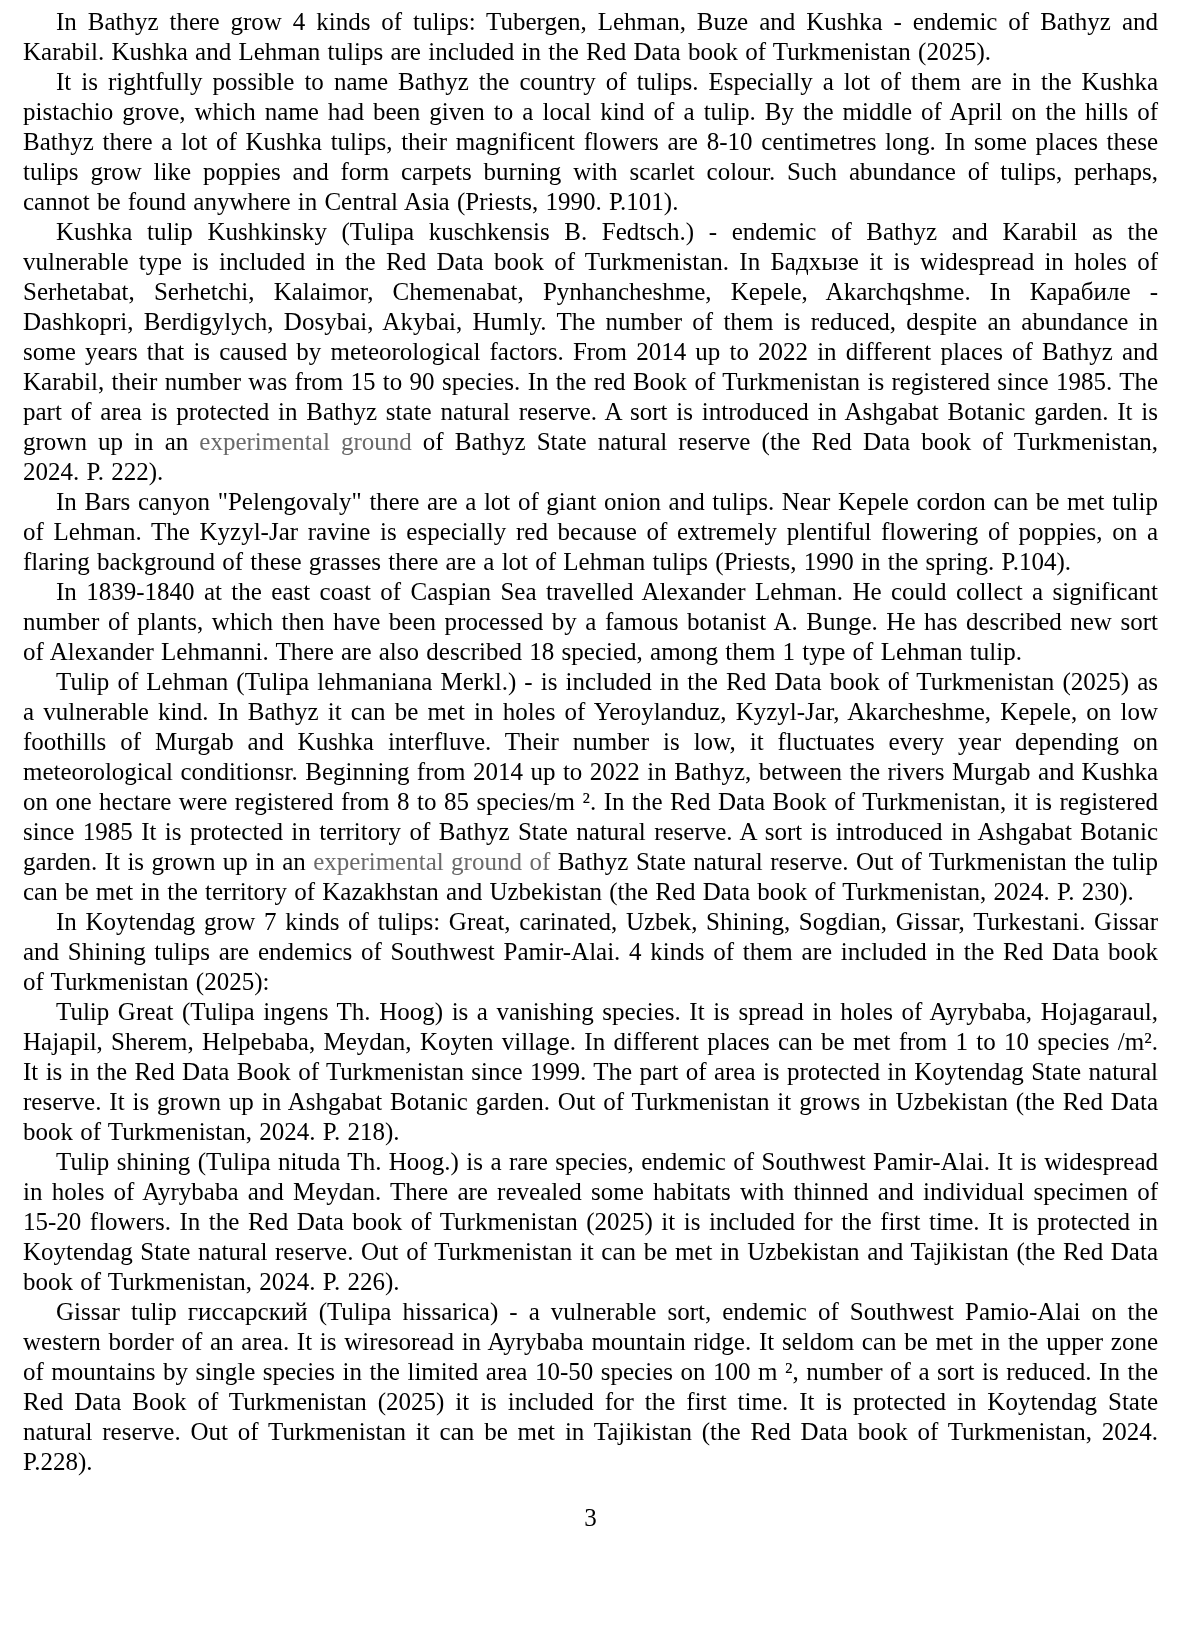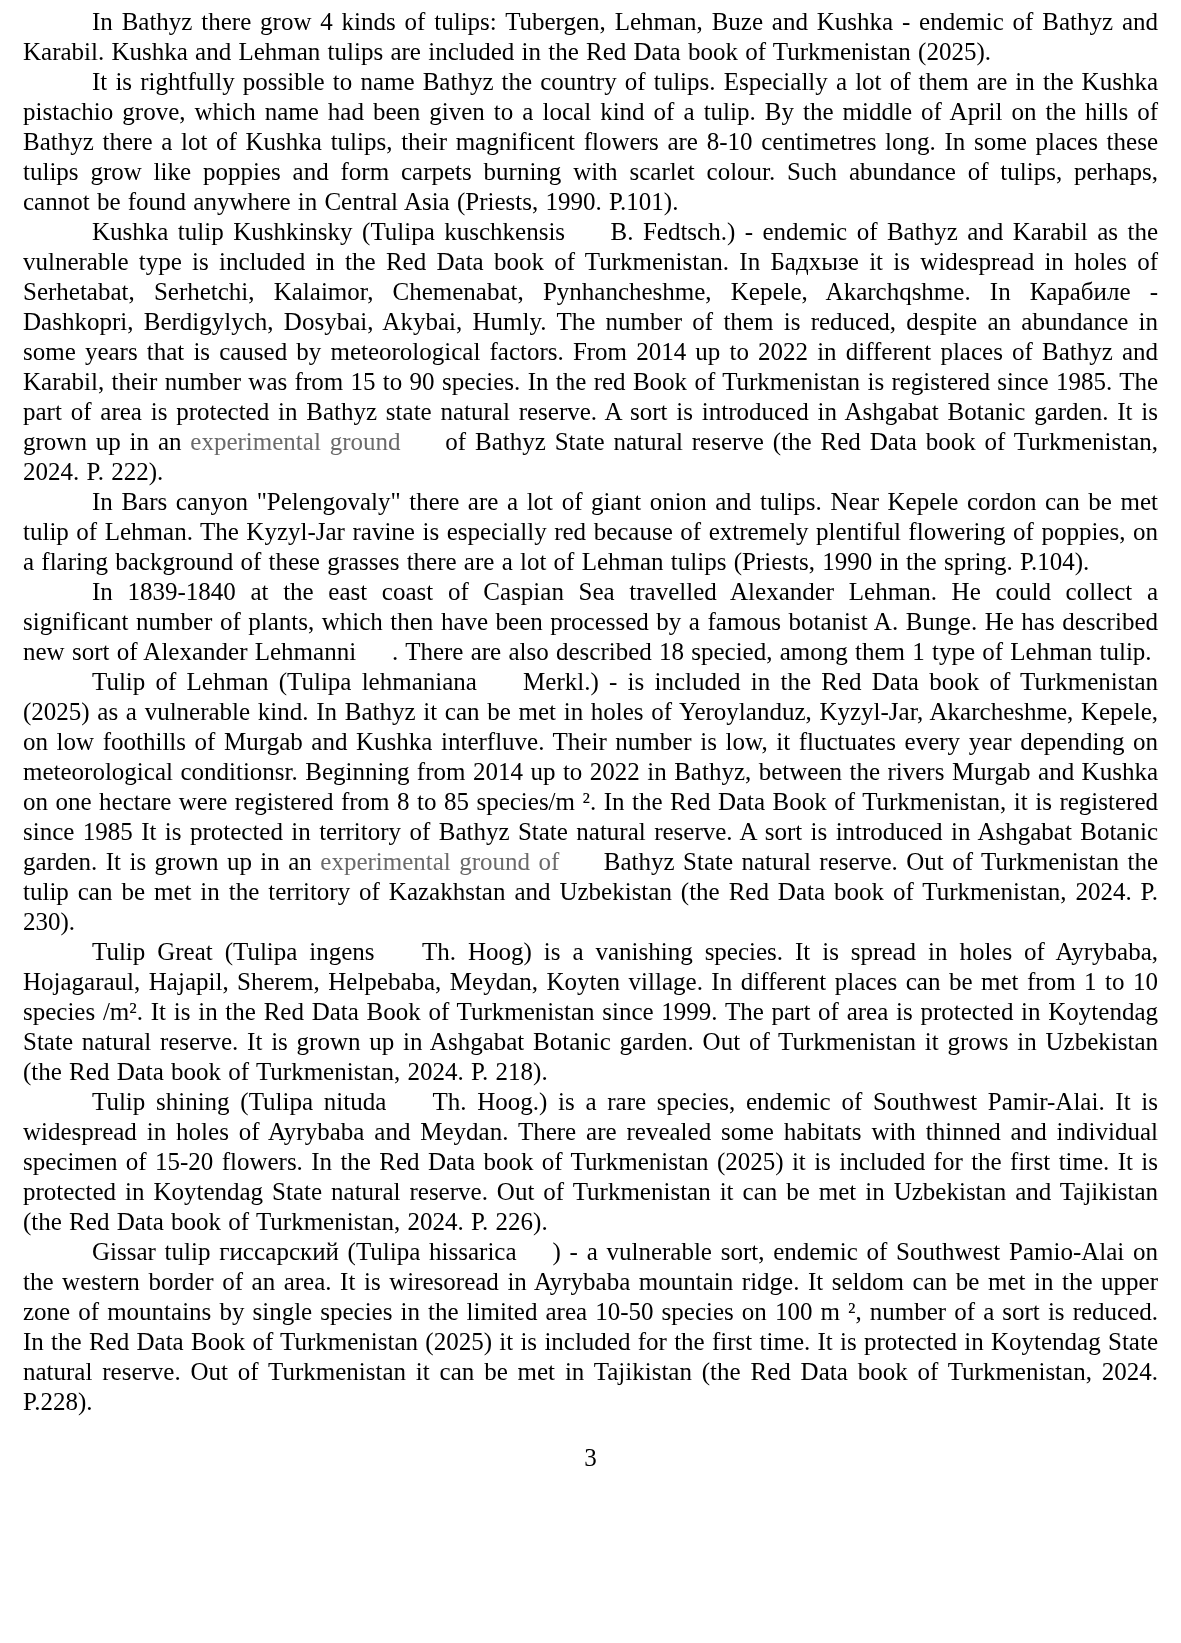--- a/index.html
+++ b/index.html
@@ -20,40 +20,41 @@
   }
   .doc-body p.para {
     margin: 0;
     padding: 0;
     font-size: 25px;
     line-height: 30px;
     text-align: justify;
     text-indent: 33px;
     word-spacing: 1px;
   }
-  .doc-body p.para span.normal { font-style: normal; margin-left: 36px; }
+  .doc-body p.para span.normal { font-style: normal; }
   .doc-body p.para span.italic { }
   .page-footer {
     margin-top: 26px;
     text-align: center;
     font-size: 25px;
     line-height: 30px;
   }
 </style>
 </head>
 <body>
 
 <div class="page">
   <div class="doc-body">
       <p class="para"><span class="normal">In Bathyz there grow 4 kinds of tulips: Tubergen, Lehman, Buze and Kushka - endemic of Bathyz and Karabil. Kushka and Lehman tulips are included in the Red Data book of Turkmenistan (2025).</span></p>
       <p class="para"><span class="normal">It is rightfully possible to name Bathyz the country of tulips. Especially a lot of them are in the Kushka pistachio grove, which name had been given to a local kind of a tulip. By the middle of April on the hills of Bathyz there a lot of Kushka tulips, their magnificent flowers are 8-10 centimetres long. In some places these tulips grow like poppies and form carpets burning with scarlet colour. Such abundance of tulips, perhaps, cannot be found anywhere in Central Asia (Priests, 1990. P.101).</span></p>
       <p class="para"><span class="normal">Kushka tulip Kushkinsky (</span><span class="italic">Tulipa kuschkensis</span><span class="normal"> B. Fedtsch.) - endemic of Bathyz and Karabil as the vulnerable type is included in the Red Data book of Turkmenistan. In Бадхызе it is widespread in holes of Serhetabat, Serhetchi, Kalaimor, Chemenabat, Pynhancheshme, Kepele, Akarchqshme. In Карабиле - Dashkopri, Berdigylych, Dosybai, Akybai, Humly. The number of them is reduced, despite an abundance in some years that is caused by meteorological factors. From 2014 up to 2022 in different places of Bathyz and Karabil, their number was from 15 to 90 species. In the red Book of Turkmenistan is registered since 1985. The part of area is protected in Bathyz state natural reserve. A sort is introduced in Ashgabat Botanic garden. It is grown up in an </span><span class="gray" style="color: rgb(106, 106, 106);">experimental ground</span><span class="normal"> of Bathyz State natural reserve (the Red Data book of Turkmenistan, 2024. P. 222).</span></p>
       <p class="para"><span class="normal">In Bars canyon "Pelengovaly" there are a lot of giant onion and tulips. Near Kepele cordon can be met tulip of Lehman. The Kyzyl-Jar ravine is especially red because of extremely plentiful flowering of poppies, on a flaring background of these grasses there are a lot of Lehman tulips (Priests, 1990 in the spring. P.104).</span></p>
       <p class="para"><span class="normal">In 1839-1840 at the east coast of Caspian Sea travelled Alexander Lehman. He could collect a significant number of plants, which then have been processed by a famous botanist A. Bunge. He has described new sort of </span><span class="italic">Alexander Lehmanni</span><span class="normal">. There are also described 18 specied, among them 1 type of Lehman tulip.</span></p>
       <p class="para"><span class="normal">Tulip of Lehman (</span><span class="italic">Tulipa lehmaniana</span><span class="normal"> Merkl.) - is included in the Red Data book of Turkmenistan (2025) as a vulnerable kind. In Bathyz it can be met in holes of Yeroylanduz, Kyzyl-Jar, Akarcheshme, Kepele, on low foothills of Murgab and Kushka interfluve. Their number is low, it fluctuates every year depending on meteorological conditionsr. Beginning from 2014 up to 2022 in Bathyz, between the rivers Murgab and Kushka on one hectare were registered from 8 to 85 species/m ². In the Red Data Book of Turkmenistan, it is registered since 1985 It is protected in territory of Bathyz State natural reserve. A sort is introduced in Ashgabat Botanic garden. It is grown up in an </span><span class="gray" style="color: rgb(106, 106, 106);">experimental ground of</span><span class="normal"> Bathyz State natural reserve. Out of Turkmenistan the tulip can be met in the territory of Kazakhstan and Uzbekistan (the Red Data book of Turkmenistan, 2024. P. 230).</span></p>
+      <p class="para"><span class="normal">In Koytendag grow 7 kinds of tulips: Great, carinated, Uzbek, Shining, Sogdian, Gissar, Turkestani. Gissar and Shining tulips are endemics of Southwest Pamir-Alai. 4 kinds of them are included in the Red Data book of Turkmenistan (2025):</span></p>
       <p class="para"><span class="normal">Tulip Great (</span><span class="italic">Tulipa ingens</span><span class="normal"> Th. Hoog) is a vanishing species. It is spread in holes of Ayrybaba, Hojagaraul, Hajapil, Sherem, Helpebaba, Meydan, Koyten village. In different places can be met from 1 to 10 species /m². It is in the Red Data Book of Turkmenistan since 1999. The part of area is protected in Koytendag State natural reserve. It is grown up in Ashgabat Botanic garden. Out of Turkmenistan it grows in Uzbekistan (the Red Data book of Turkmenistan, 2024. P. 218).</span></p>
       <p class="para"><span class="normal">Tulip shining (</span><span class="italic">Tulipa nituda</span><span class="normal"> Th. Hoog.) is a rare species, endemic of Southwest Pamir-Alai. It is widespread in holes of Ayrybaba and Meydan. There are revealed some habitats with thinned and individual specimen of 15-20 flowers. In the Red Data book of Turkmenistan (2025) it is included for the first time. It is protected in Koytendag State natural reserve. Out of Turkmenistan it can be met in Uzbekistan and Tajikistan (the Red Data book of Turkmenistan, 2024. P. 226).</span></p>
       <p class="para"><span class="normal">Gissar tulip гиссарский (</span><span class="italic">Tulipa hissarica</span><span class="normal">) - a vulnerable sort, endemic of Southwest Pamio-Alai on the western border of an area. It is wiresoread in Ayrybaba mountain ridge. It seldom can be met in the upper zone of mountains by single species in the limited area 10-50 species on 100 m ², number of a sort is reduced. In the Red Data Book of Turkmenistan (2025) it is included for the first time. It is protected in Koytendag State natural reserve. Out of Turkmenistan it can be met in Tajikistan (the Red Data book of Turkmenistan, 2024. P.228).</span></p>
     </div>
   <div class="page-footer">
     <span>3</span>
   </div>
 </div>
 
 </body></html>

